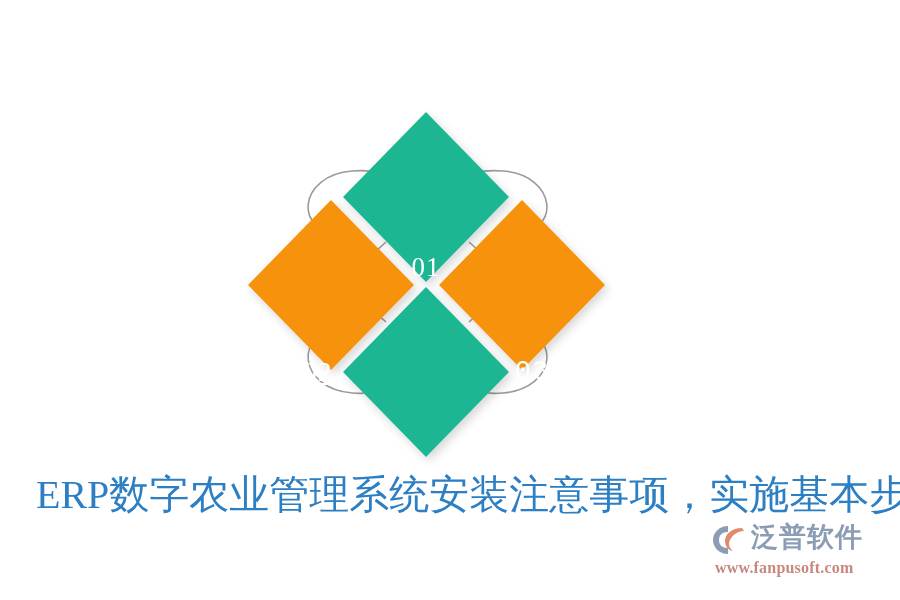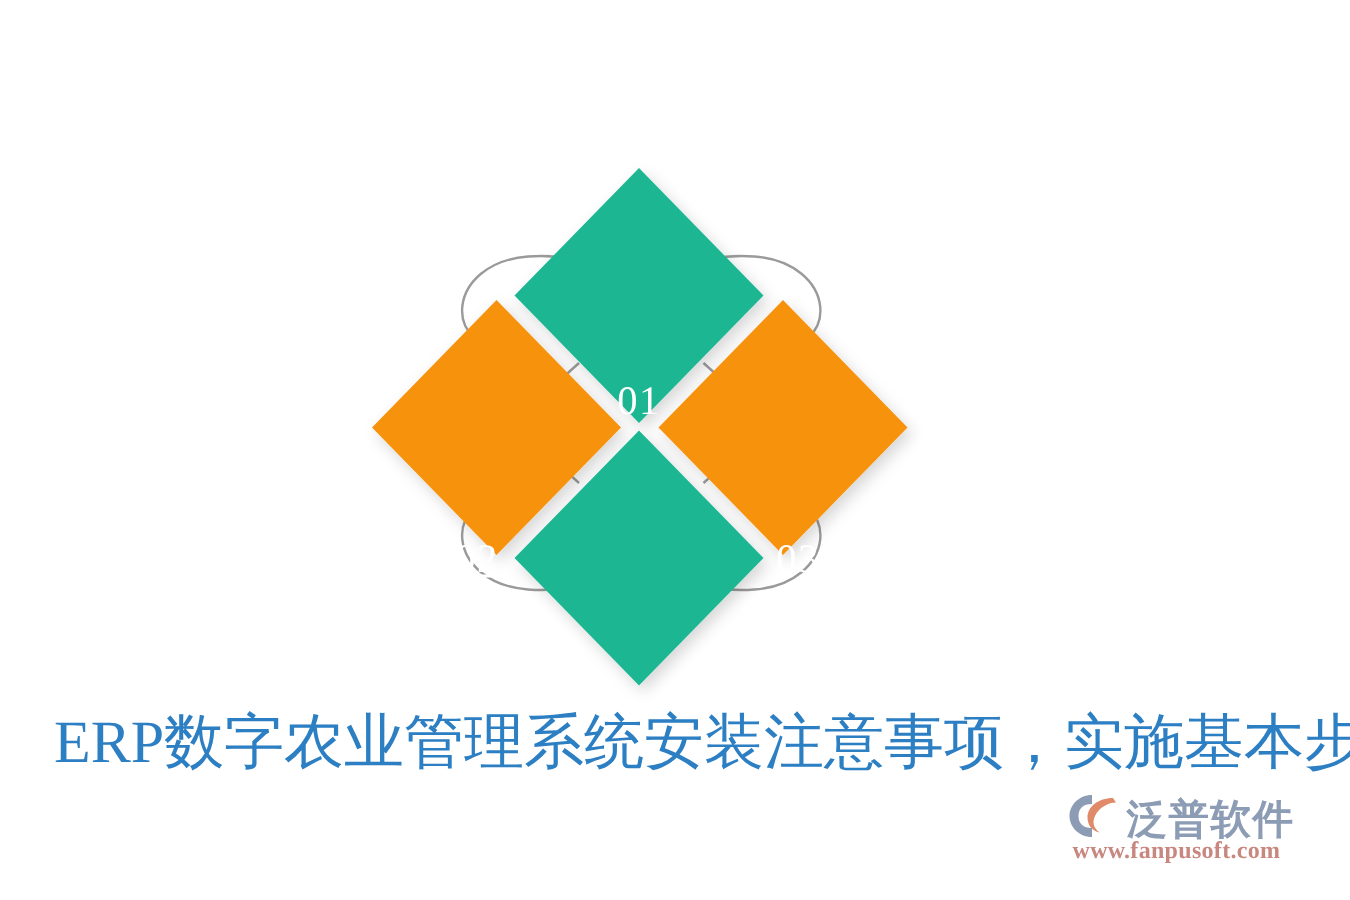--- a/index.html
+++ b/index.html
@@ -45,21 +45,21 @@
     font-size: 27px;
     letter-spacing: 1px;
     line-height: 1;
     text-align: center;
     width: 80px;
     pointer-events: none;
     user-select: none;
   }
   .lbl-01 { left: 146px; top: 157px; }
   .lbl-02 { left:  38px; top: 262px; text-decoration: underline; }
-  .lbl-03 { left: 252px; top: 262px; }
+  .lbl-03 { left: 252px; top: 262px; font-family: Liberation Mono, monospace; }
   .lbl-04 { left: 146px; top: 368px; }
 
   
   .title {
     position: absolute;
     left: 0;
     top: 455px;
     width: 900px;
     text-align: center;
     color: #2d7fc4;
@@ -79,21 +79,21 @@
     width: 170px;
     height: 62px;
   }
   .wm-row {
     position: absolute;
     left: 0;
     top: 2px;
     width: 170px;
     height: 36px;
     display: flex;
-    align-items: flex-end;
+    align-items: flex-start;
     justify-content: flex-start;
     gap: 5px;
   }
   .wm-mark {
     width: 34px;
     height: 32px;
     position: relative;
     flex: 0 0 auto;
   }
   .wm-mark svg { display: block; }

